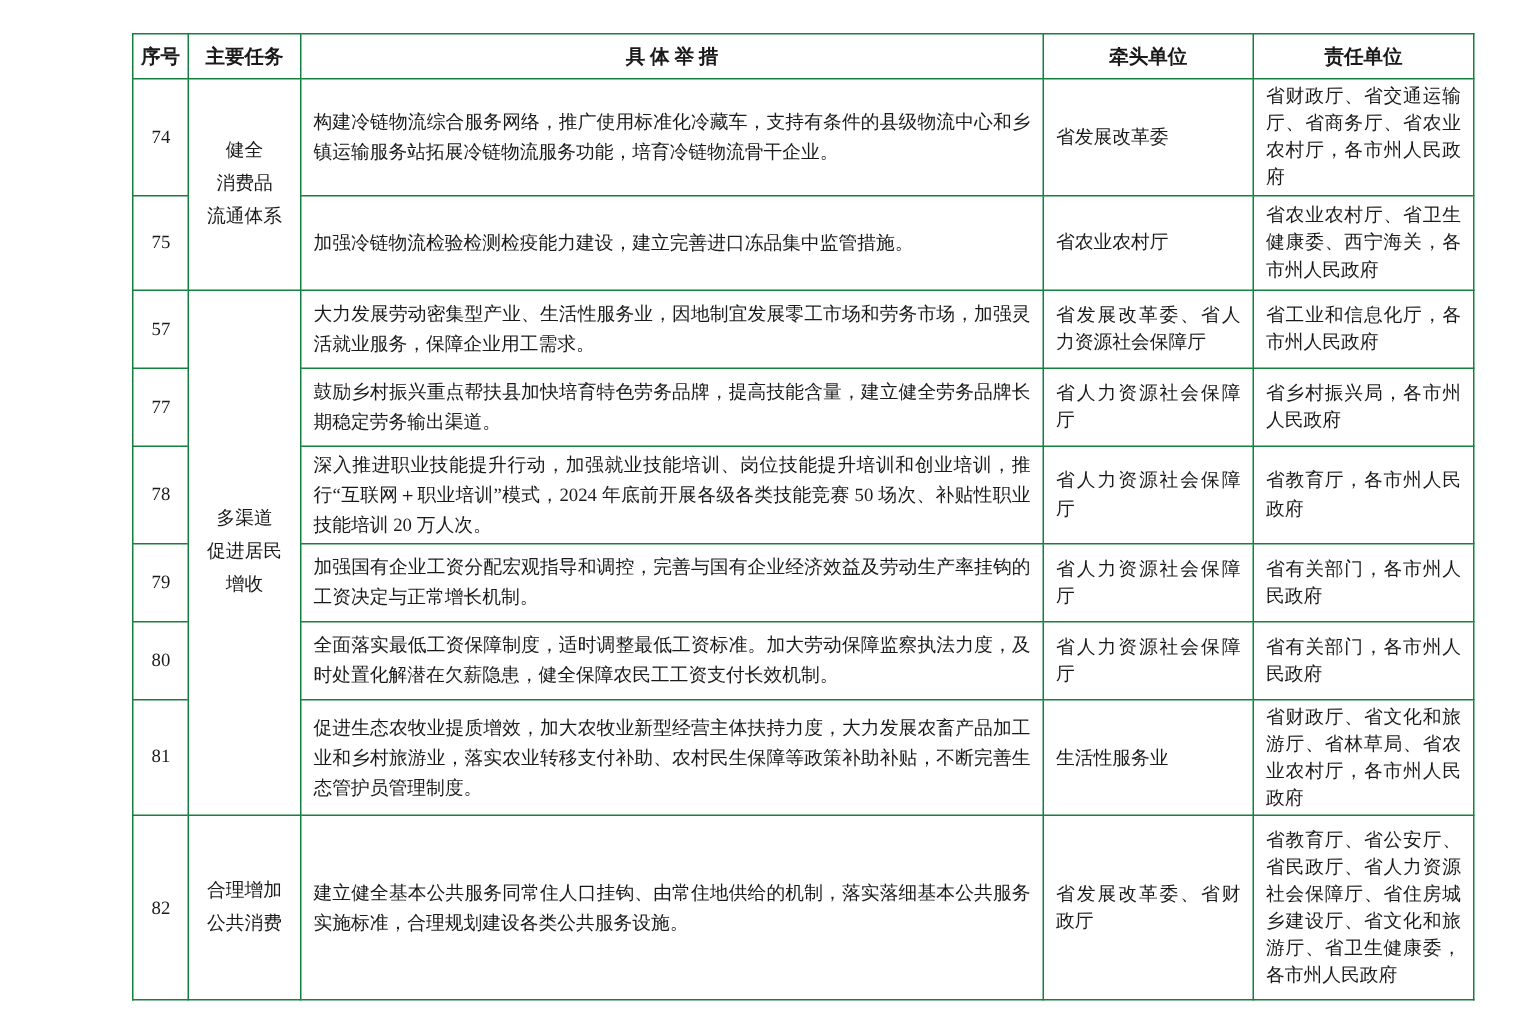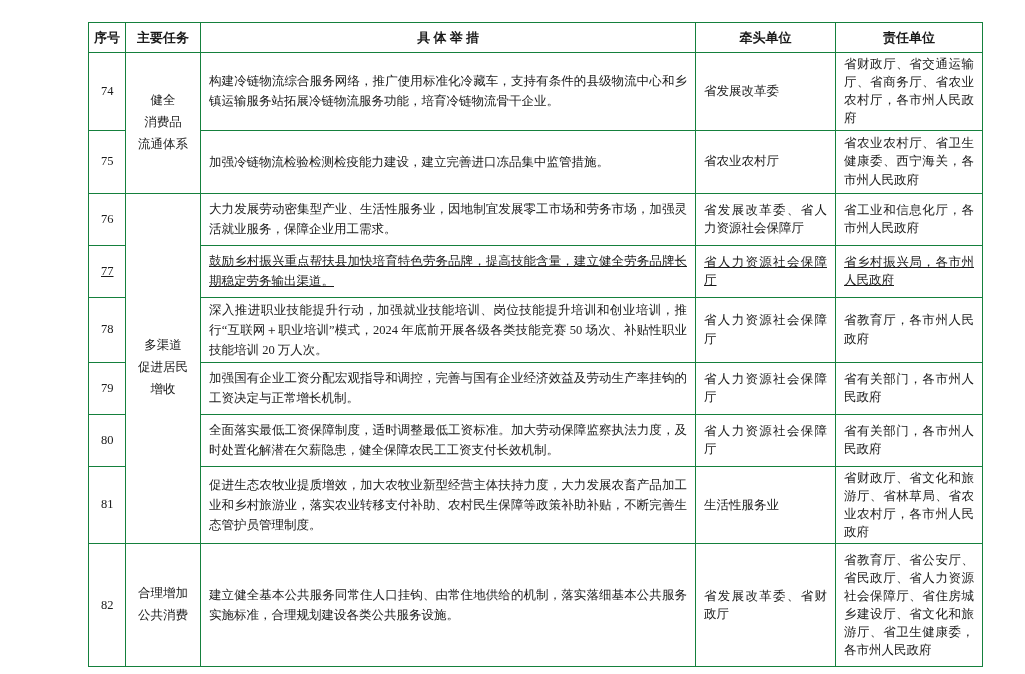--- a/index.html
+++ b/index.html
@@ -56,21 +56,21 @@
   }
   td.c-lead, td.c-resp {
     text-align: justify;
     text-justify: inter-ideograph;
     line-height: 1.45;
   }
   tr.h-hdr { height: 30px; }
   tr.r-74 { height: 64px; }
   tr.r-75 { height: 63px; }
   tr.r-76 { height: 52px; }
-  tr.r-77 { height: 52px; text-decoration: underline; }
+  tr.r-77 { height: 52px; }
   tr.r-78 { height: 61px; }
   tr.r-79 { height: 52px; }
   tr.r-80 { height: 52px; margin-top: 36px; }
   tr.r-81 { height: 73px; }
   tr.r-82 { height: 123px; }
 </style>
 </head>
 <body>
 
 <div class="page">
@@ -102,21 +102,21 @@
       </tr>
 
       <tr class="r-75">
         <td class="c-no">75</td>
         <td class="c-measure">加强冷链物流检验检测检疫能力建设，建立完善进口冻品集中监管措施。</td>
         <td class="c-lead">省农业农村厅</td>
         <td class="c-resp">省农业农村厅、省卫生健康委、西宁海关，各市州人民政府</td>
       </tr>
 
       <tr class="r-76">
-        <td class="c-no">76</td>
+        <td class="c-no">57</td>
         <td class="c-task" rowspan="6">多渠道
 促进居民
 增收</td>
         <td class="c-measure">大力发展劳动密集型产业、生活性服务业，因地制宜发展零工市场和劳务市场，加强灵活就业服务，保障企业用工需求。</td>
         <td class="c-lead">省发展改革委、省人力资源社会保障厅</td>
         <td class="c-resp">省工业和信息化厅，各市州人民政府</td>
       </tr>
 
       <tr class="r-77">
         <td class="c-no">77</td>

